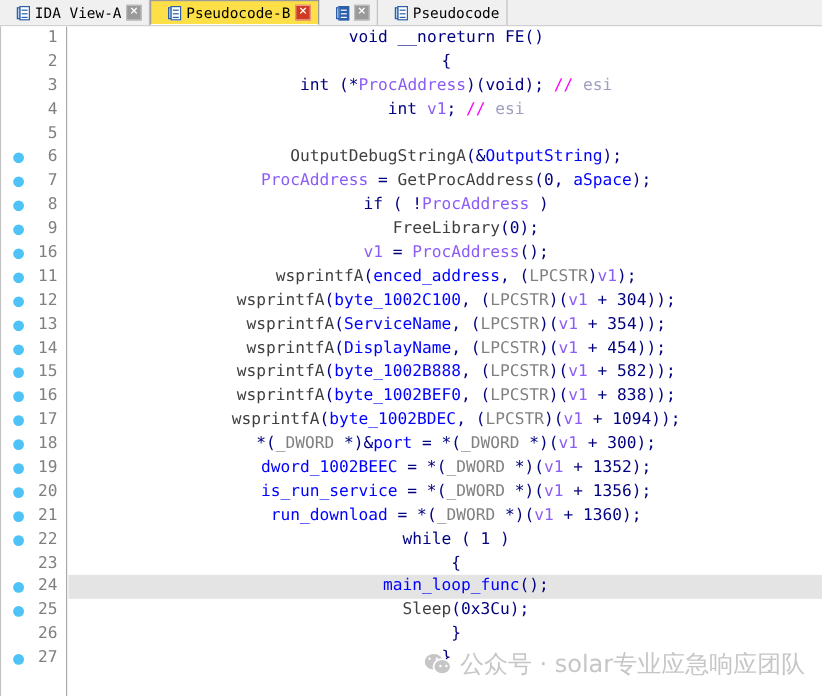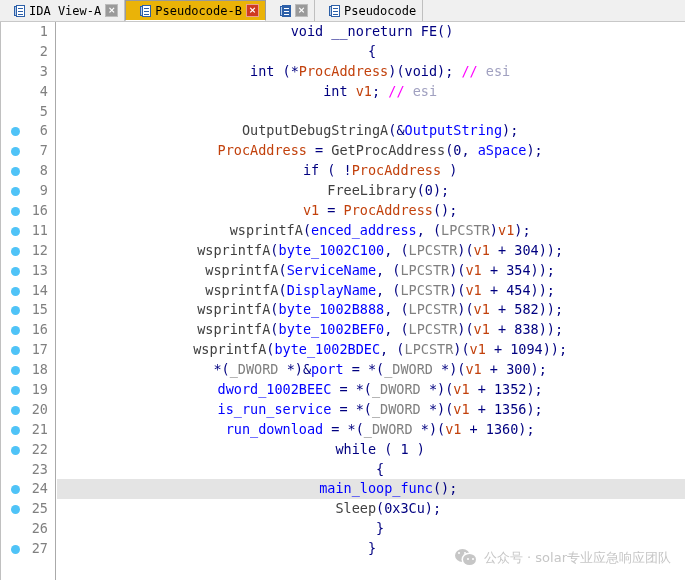--- a/index.html
+++ b/index.html
@@ -33,21 +33,21 @@
     box-sizing: border-box;
     font-family: "DejaVu Sans Mono", monospace;
     font-size: 12px;
     color: #000;
     white-space: nowrap;
     background: #f0f0f0;
     border-right: 1px solid #bfbfbf;
     position: relative;
   }
   .tab.active {
-    background: #eab308;
+    background: #fde047;
     border-top: 1px solid #9a9a9a;
     border-left: 1px solid #9a9a9a;
     border-right: 1px solid #9a9a9a;
     border-bottom: 1px solid #ffffff;
     margin-bottom: -1px;
     z-index: 3;
   }
   .tab-label { letter-spacing: 0px; }
 
   
@@ -151,40 +151,40 @@
     right: 0;
     padding-left: 2px;
     display: block;
     text-align: center;
   }
 
   
   .kw   { color: #000080; }          
   .fn   { color: #404040; }          
   .lfn  { color: #0000ff; }          
-  .var  { color: #c2410c; }          
+  .var  { color: #8b5cf6; }          
   .gvar { color: #0000ff; }          
   .punc { color: #000080; }          
   .num  { color: #000080; }
   .type { color: #808080; }          
   .cmt  { color: #ff00ff; }          
   .cmtx { color: #a0a0c0; }          
   .plain{ color: #000080; }
 
   
   #watermark {
     position: absolute;
     right: 14px;
     bottom: 14px;
     display: flex;
     align-items: center;
     gap: 7px;
     color: #c6c6c6;
     font-family: "DejaVu Sans", sans-serif;
-    font-size: 13px;
+    font-size: 20px;
     user-select: none;
     pointer-events: none;
   }
   .wechat-icon { width: 22px; height: 18px; position: relative; flex: 0 0 auto; }
   .wechat-icon .b1 {
     position: absolute; left: 0; top: 0;
     width: 15px; height: 13px; border-radius: 50%;
     background: #c6c6c6;
   }
   .wechat-icon .b2 {

